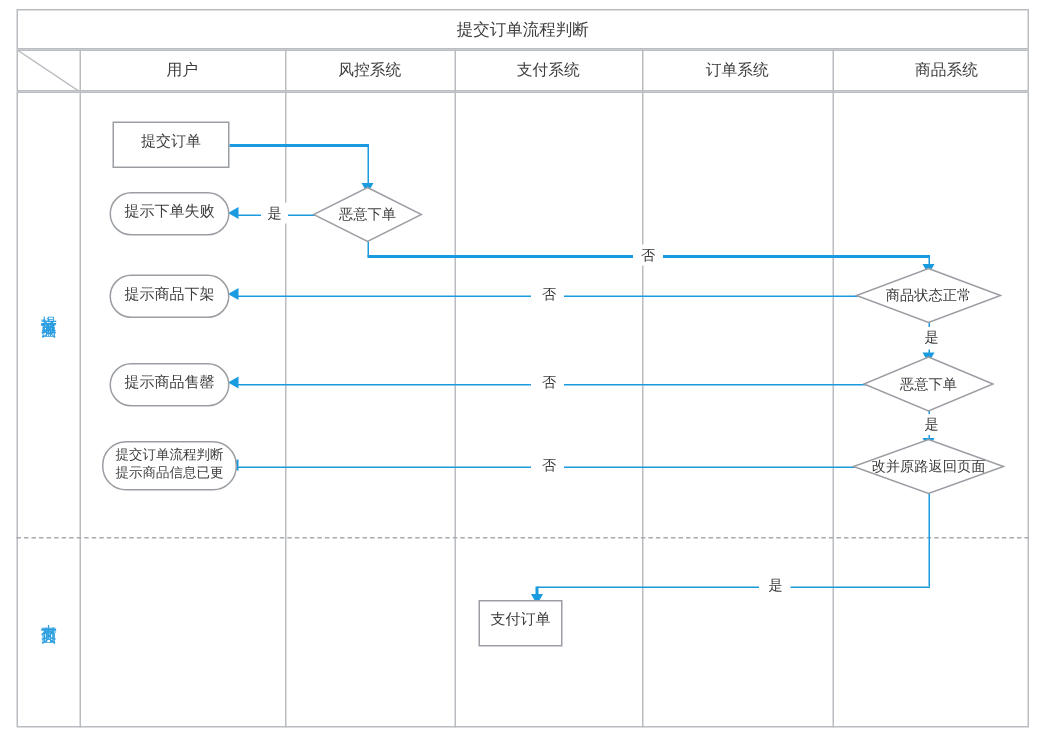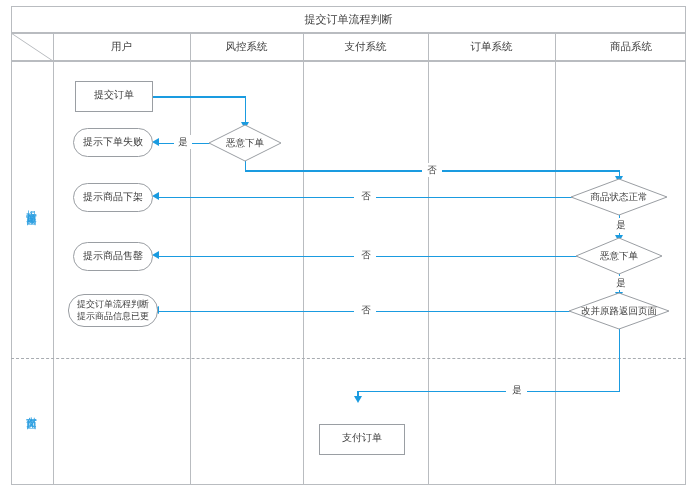--- a/index.html
+++ b/index.html
@@ -164,15 +164,15 @@
     <div class="diamond-label">恶意下单</div>
   </div>
 
   <div class="diamond-wrap" style="left:568px;top:292px;width:102px;height:38px;">
     <svg class="diamond-shape" width="102" height="38">
       <polygon points="51,1 101,19 51,37 1,19" fill="#ffffff" stroke="#9a9ea3" stroke-width="1"></polygon>
     </svg>
     <div class="diamond-label">改并原路返回页面</div>
   </div>
 
-  <div class="node rect" style="left:319px;top:400px;width:86px;height:31px;margin-top:24px;">支付订单</div>
+  <div class="node rect" style="left:319px;top:400px;width:56px;height:31px;">支付订单</div>
 
 </div>
 
 </body></html>

